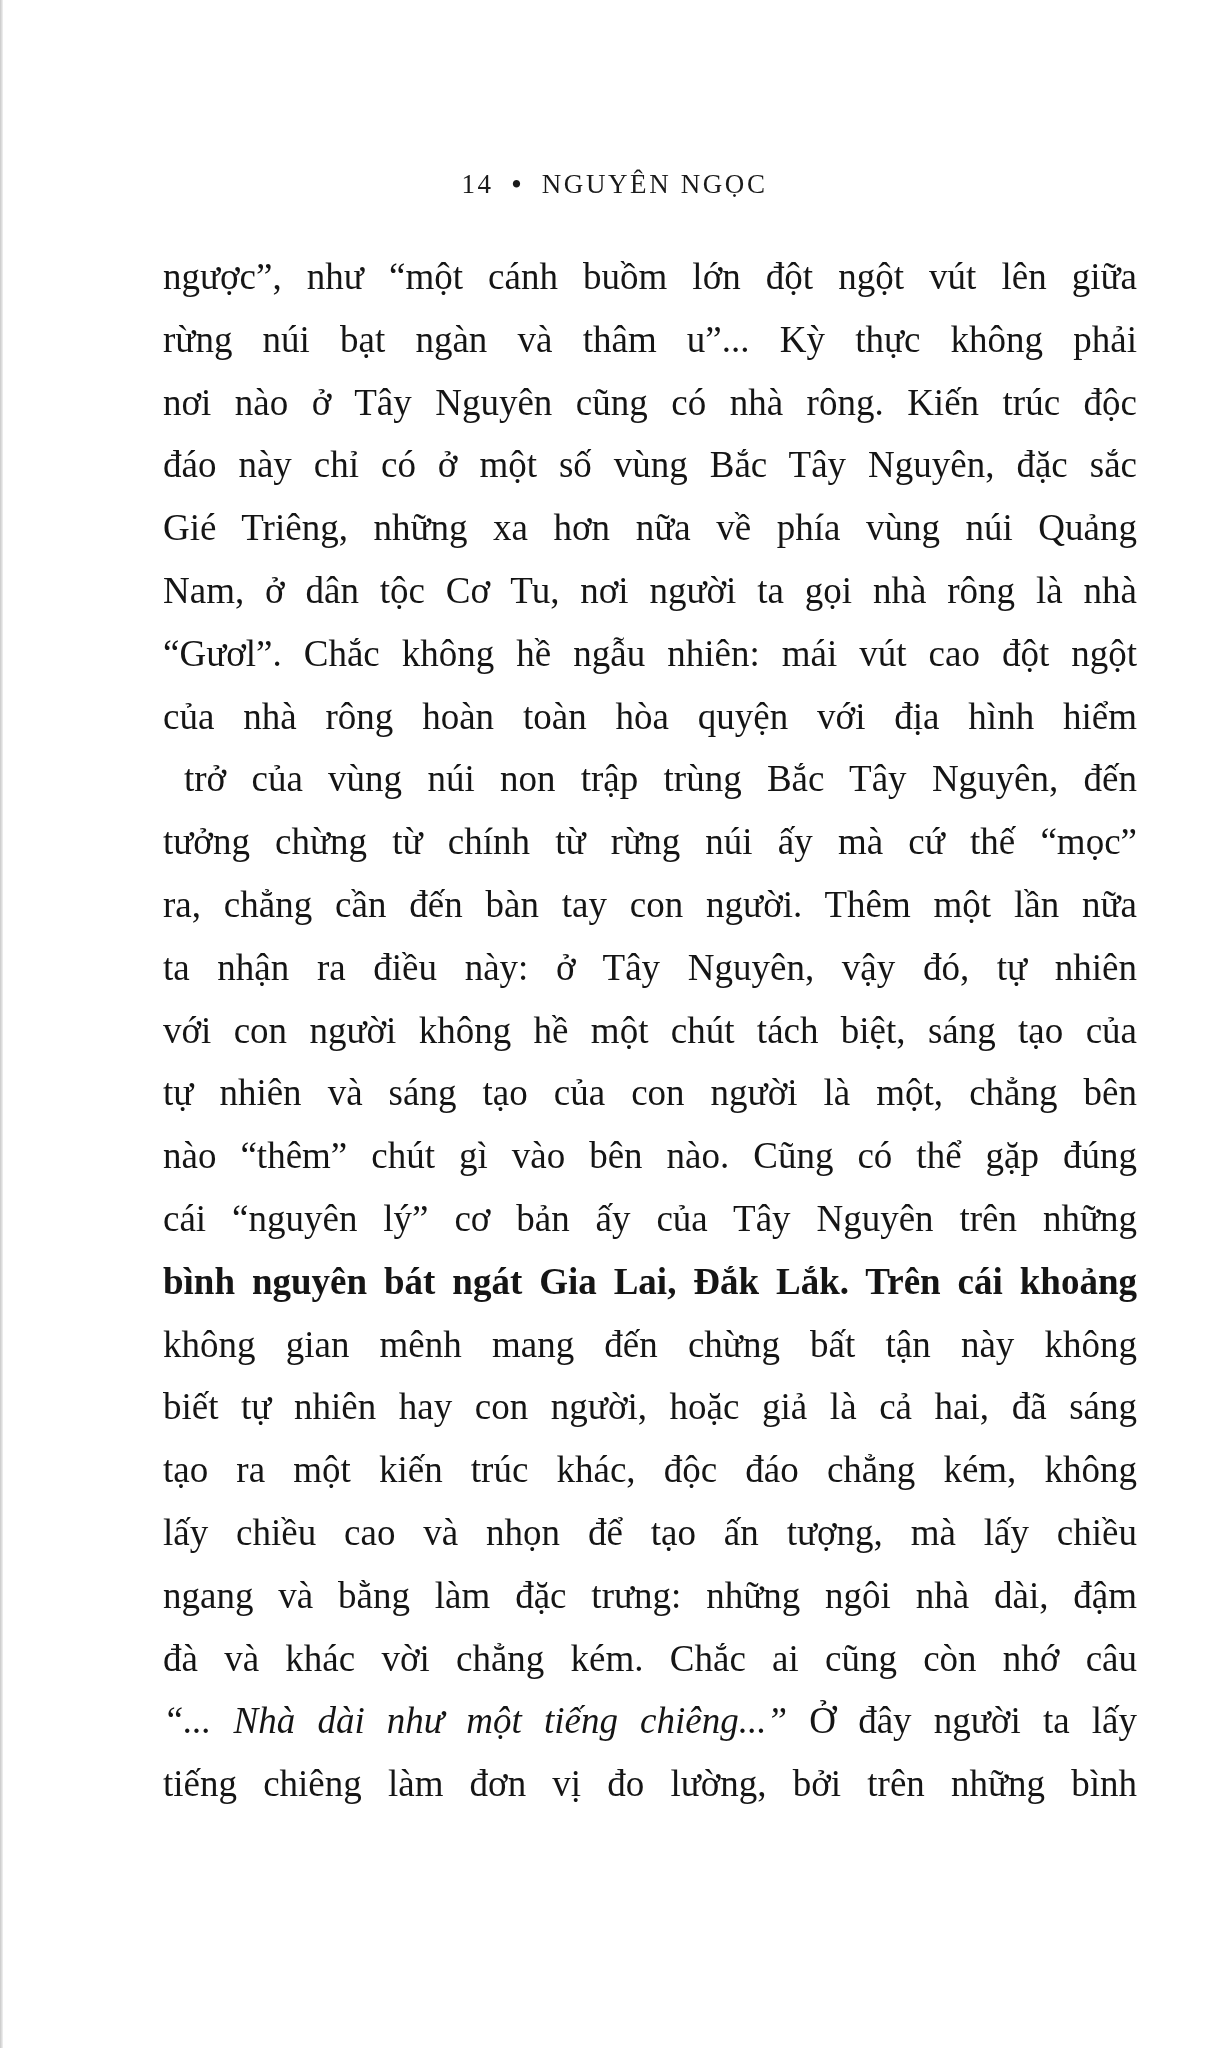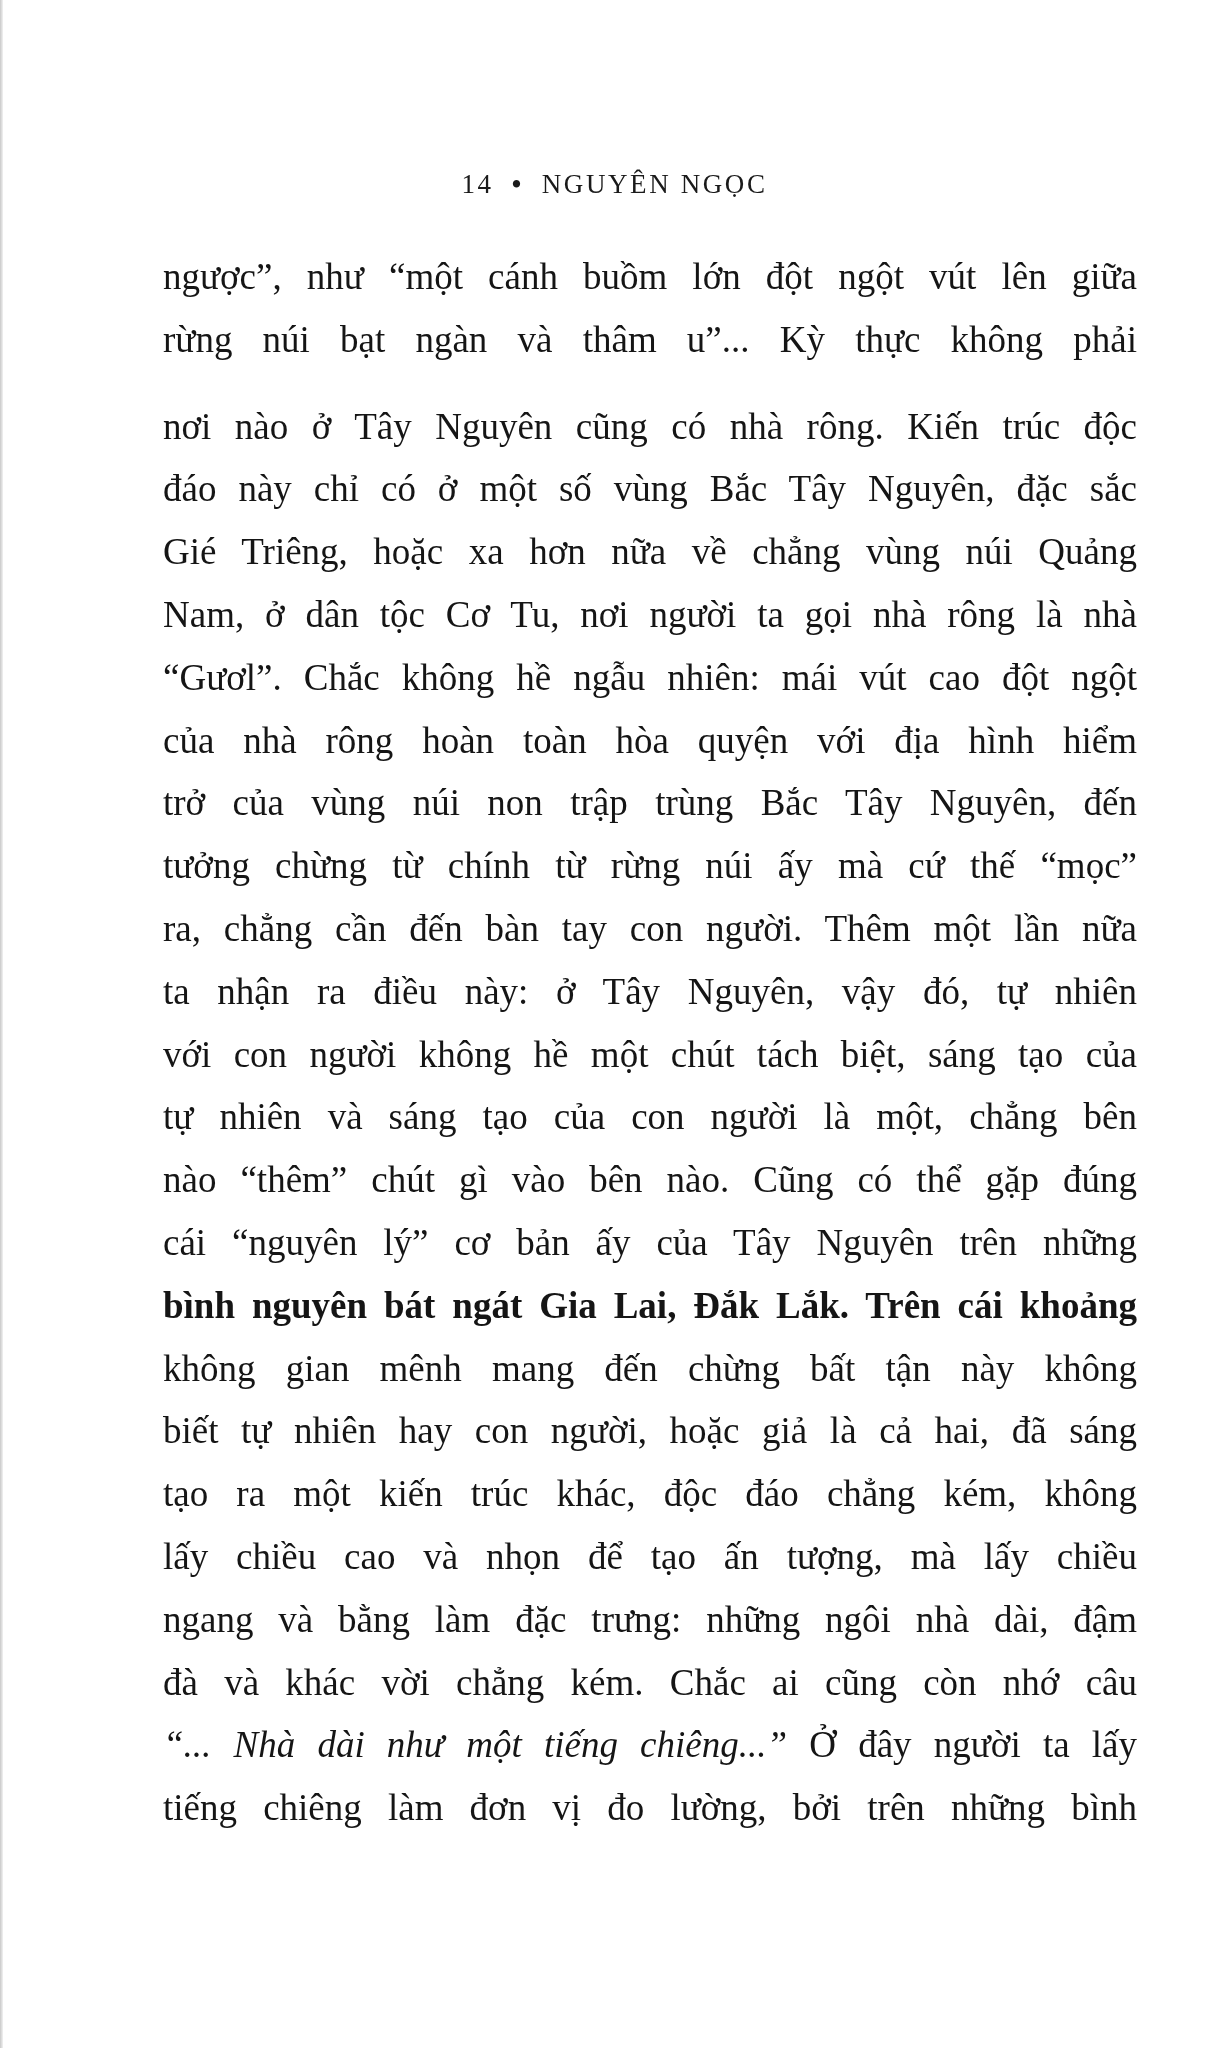--- a/index.html
+++ b/index.html
@@ -65,27 +65,27 @@
 
 <div class="edge-left"></div>
 
 <div class="running-head">
   <span>14</span><span class="sep">•</span><span>NGUYÊN NGỌC</span>
 </div>
 
 <div class="body-text">
   <div class="line" style="display: block;"><span style="white-space: nowrap; word-spacing: 0px;">ngược”, như “một cánh buồm lớn đột ngột vút lên giữa</span></div>
   <div class="line" style="display: block;"><span style="white-space: nowrap; word-spacing: 0px;">rừng núi bạt ngàn và thâm u”... Kỳ thực không phải</span></div>
-  <div class="line" style="display: block; margin-top: 24px;"><span style="white-space: nowrap; word-spacing: 0px;">nơi nào ở Tây Nguyên cũng có nhà rông. Kiến trúc độc</span></div>
+  <div class="line" style="display: block;"><span style="white-space: nowrap; word-spacing: 0px;">nơi nào ở Tây Nguyên cũng có nhà rông. Kiến trúc độc</span></div>
   <div class="line" style="display: block;"><span style="white-space: nowrap; word-spacing: 0px;">đáo này chỉ có ở một số vùng Bắc Tây Nguyên, đặc sắc</span></div>
-  <div class="line" style="display: block;"><span style="white-space: nowrap; word-spacing: 0px;">Gié Triêng, hoặc xa hơn nữa về chẳng vùng núi Quảng</span></div>
+  <div class="line" style="display: block;"><span style="white-space: nowrap; word-spacing: 0px;">Gié Triêng, những xa hơn nữa về phía vùng núi Quảng</span></div>
   <div class="line" style="display: block;"><span style="white-space: nowrap; word-spacing: 0px;">Nam, ở dân tộc Cơ Tu, nơi người ta gọi nhà rông là nhà</span></div>
   <div class="line" style="display: block;"><span style="white-space: nowrap; word-spacing: 0px;">“Gươl”. Chắc không hề ngẫu nhiên: mái vút cao đột ngột</span></div>
   <div class="line" style="display: block;"><span style="white-space: nowrap; word-spacing: 0px;">của nhà rông hoàn toàn hòa quyện với địa hình hiểm</span></div>
-  <div class="line" style="display: block;"><span style="white-space: nowrap; word-spacing: 0px;">trở của vùng núi non trập trùng Bắc Tây Nguyên, đến</span></div>
+  <div class="line" style="display: block;"><span style="white-space: nowrap; word-spacing: 0px; margin-left: 21px;">trở của vùng núi non trập trùng Bắc Tây Nguyên, đến</span></div>
   <div class="line" style="display: block;"><span style="white-space: nowrap; word-spacing: 0px;">tưởng chừng từ chính từ rừng núi ấy mà cứ thế “mọc”</span></div>
   <div class="line" style="display: block;"><span style="white-space: nowrap; word-spacing: 0px;">ra, chẳng cần đến bàn tay con người. Thêm một lần nữa</span></div>
   <div class="line" style="display: block;"><span style="white-space: nowrap; word-spacing: 0px;">ta nhận ra điều này: ở Tây Nguyên, vậy đó, tự nhiên</span></div>
   <div class="line" style="display: block;"><span style="white-space: nowrap; word-spacing: 0px;">với con người không hề một chút tách biệt, sáng tạo của</span></div>
   <div class="line" style="display: block;"><span style="white-space: nowrap; word-spacing: 0px;">tự nhiên và sáng tạo của con người là một, chẳng bên</span></div>
   <div class="line" style="display: block;"><span style="white-space: nowrap; word-spacing: 0px;">nào “thêm” chút gì vào bên nào. Cũng có thể gặp đúng</span></div>
   <div class="line" style="display: block;"><span style="white-space: nowrap; word-spacing: 0px;">cái “nguyên lý” cơ bản ấy của Tây Nguyên trên những</span></div>
   <div class="line" style="display: block; font-weight: bold;"><span style="white-space: nowrap; word-spacing: 0px;">bình nguyên bát ngát Gia Lai, Đắk Lắk. Trên cái khoảng</span></div>
   <div class="line" style="display: block;"><span style="white-space: nowrap; word-spacing: 0px;">không gian mênh mang đến chừng bất tận này không</span></div>
   <div class="line" style="display: block;"><span style="white-space: nowrap; word-spacing: 0px;">biết tự nhiên hay con người, hoặc giả là cả hai, đã sáng</span></div>

